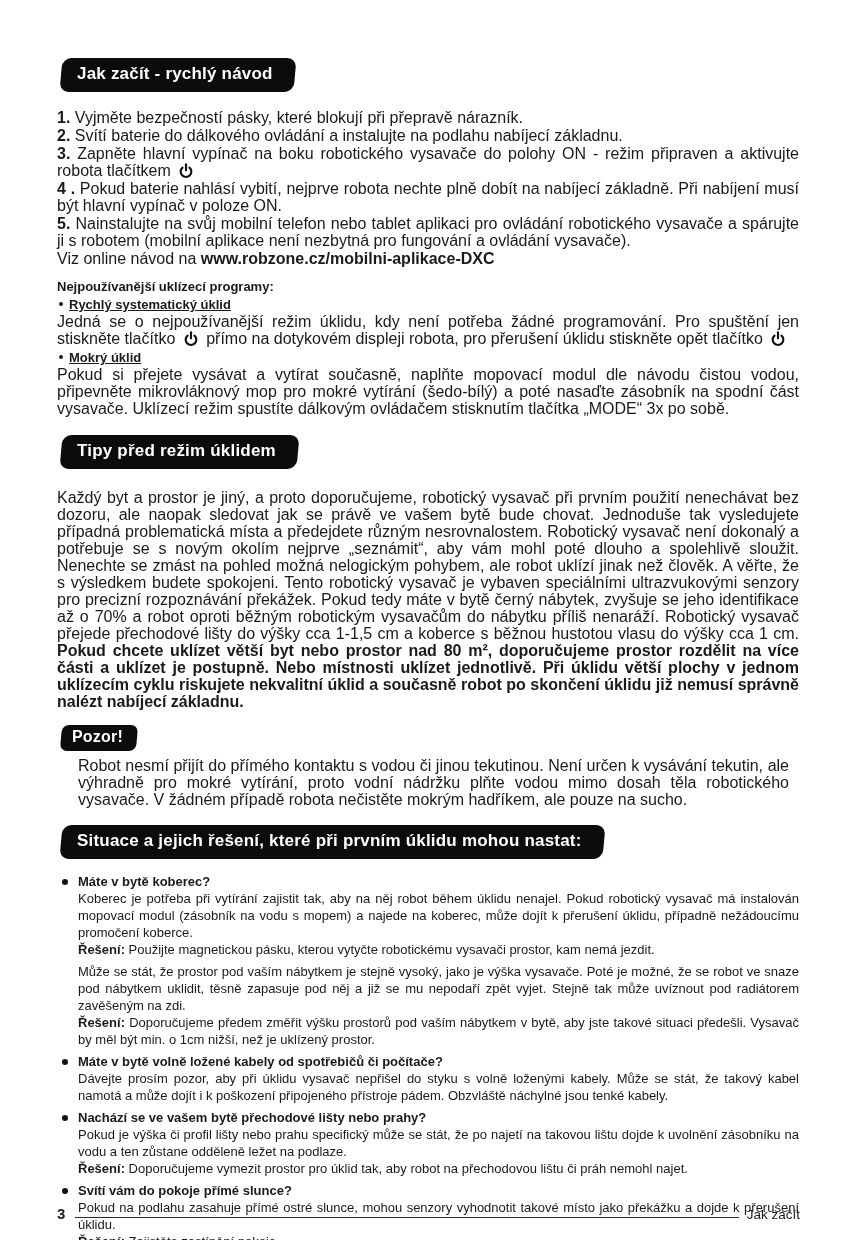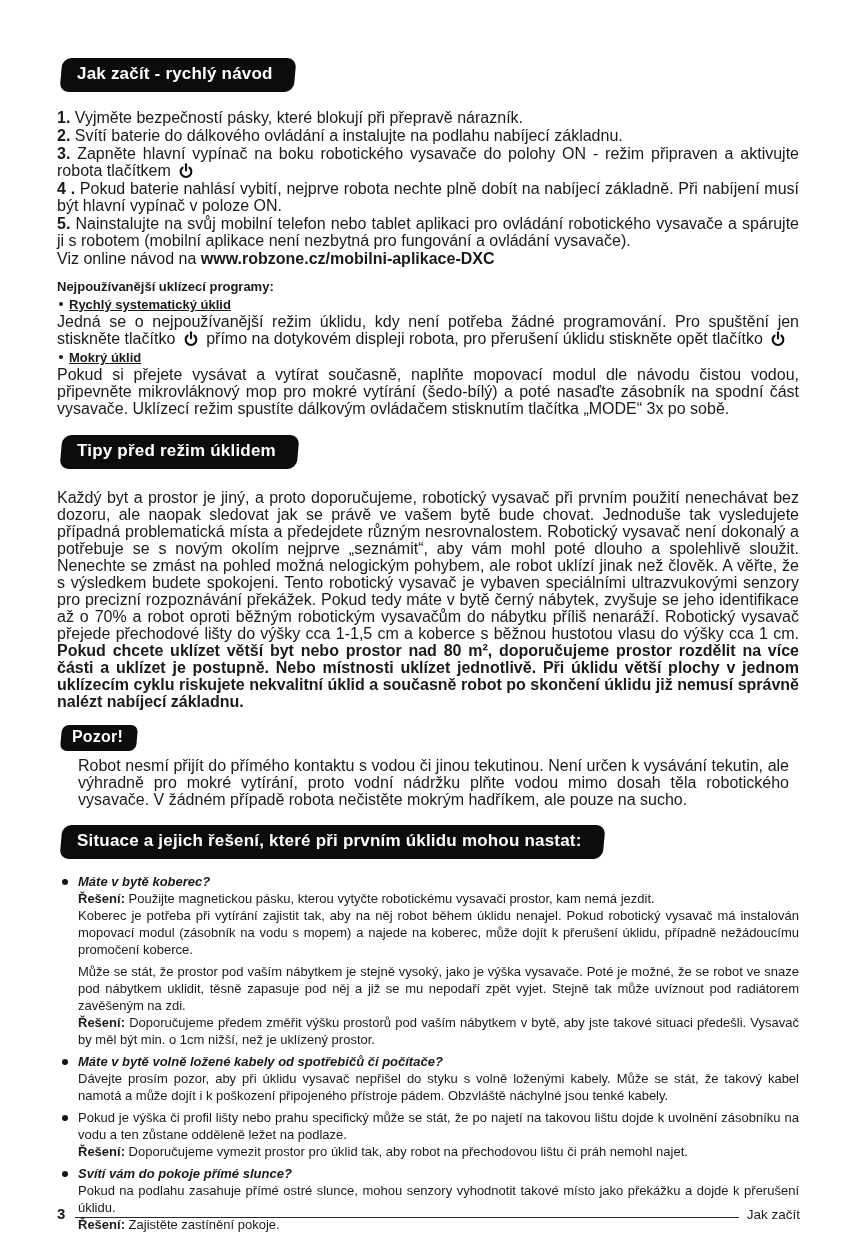--- a/index.html
+++ b/index.html
@@ -94,21 +94,20 @@
   .situations-title-wrap { margin-top: 17px; }
   .situations-list { margin-top: 14px; }
   .situation { margin-bottom: 5px; }
   .sit-q {
     position: relative;
     padding-left: 21px;
     font-size: 13px;
     line-height: 17px;
     font-weight: bold;
     margin-top: 5px;
-    font-style: italic;
   }
   .sit-q .dot {
     position: absolute; left: 5px; top: 6px;
     width: 6px; height: 6px; border-radius: 50%;
     background: #111;
   }
   .sit-body {
     margin-left: 21px;
     font-size: 13px;
     line-height: 17px;
@@ -223,25 +222,25 @@
       <span class="bt">Situace a jejich řešení, které při prvním úklidu mohou nastat:</span>
     </div>
 
     <div class="situations-list">
 
       <div class="situation">
         <p class="sit-q">
           <span class="dot"></span>
           <span>Máte v bytě koberec?</span>
         </p>
+        <p class="sit-body">Koberec je potřeba při vytírání zajistit tak, aby na něj robot během úklidu nenajel. Pokud robotický vysavač má instalován mopovací modul (zásobník na vodu s mopem) a najede na koberec, může dojít k přerušení úklidu, případně nežádoucímu promočení koberce.</p>
         <p class="sit-body">
           <strong>Řešení:</strong>
           <span>Použijte magnetickou pásku, kterou vytyčte robotickému vysavači prostor, kam nemá jezdit.</span>
         </p>
-        <p class="sit-body">Koberec je potřeba při vytírání zajistit tak, aby na něj robot během úklidu nenajel. Pokud robotický vysavač má instalován mopovací modul (zásobník na vodu s mopem) a najede na koberec, může dojít k přerušení úklidu, případně nežádoucímu promočení koberce.</p>
       </div>
 
       <div class="situation">
         <p class="sit-body">Může se stát, že prostor pod vaším nábytkem je stejně vysoký, jako je výška vysavače. Poté je možné, že se robot ve snaze pod nábytkem uklidit, těsně zapasuje pod něj a již se mu nepodaří zpět vyjet. Stejně tak může uvíznout pod radiátorem zavěšeným na zdi.</p>
         <p class="sit-body">
           <strong>Řešení:</strong>
           <span>Doporučujeme předem změřit výšku prostorů pod vaším nábytkem v bytě, aby jste takové situaci předešli. Vysavač by měl být min. o 1cm nižší, než je uklízený prostor.</span>
         </p>
       </div>
 
@@ -249,20 +248,21 @@
         <p class="sit-q">
           <span class="dot"></span>
           <span>Máte v bytě volně ložené kabely od spotřebičů či počítače?</span>
         </p>
         <p class="sit-body">Dávejte prosím pozor, aby při úklidu vysavač nepřišel do styku s volně loženými kabely. Může se stát, že takový kabel namotá a může dojít i k poškození připojeného přístroje pádem. Obzvláště náchylné jsou tenké kabely.</p>
       </div>
 
       <div class="situation">
         <p class="sit-q">
           <span class="dot"></span>
+          <span>Nachází se ve vašem bytě přechodové lišty nebo prahy?</span>
         </p>
         <p class="sit-body">Pokud je výška či profil lišty nebo prahu specifický může se stát, že po najetí na takovou lištu dojde k uvolnění zásobníku na vodu a ten zůstane odděleně ležet na podlaze.</p>
         <p class="sit-body">
           <strong>Řešení:</strong>
           <span>Doporučujeme vymezit prostor pro úklid tak, aby robot na přechodovou lištu či práh nemohl najet.</span>
         </p>
       </div>
 
       <div class="situation">
         <p class="sit-q">

